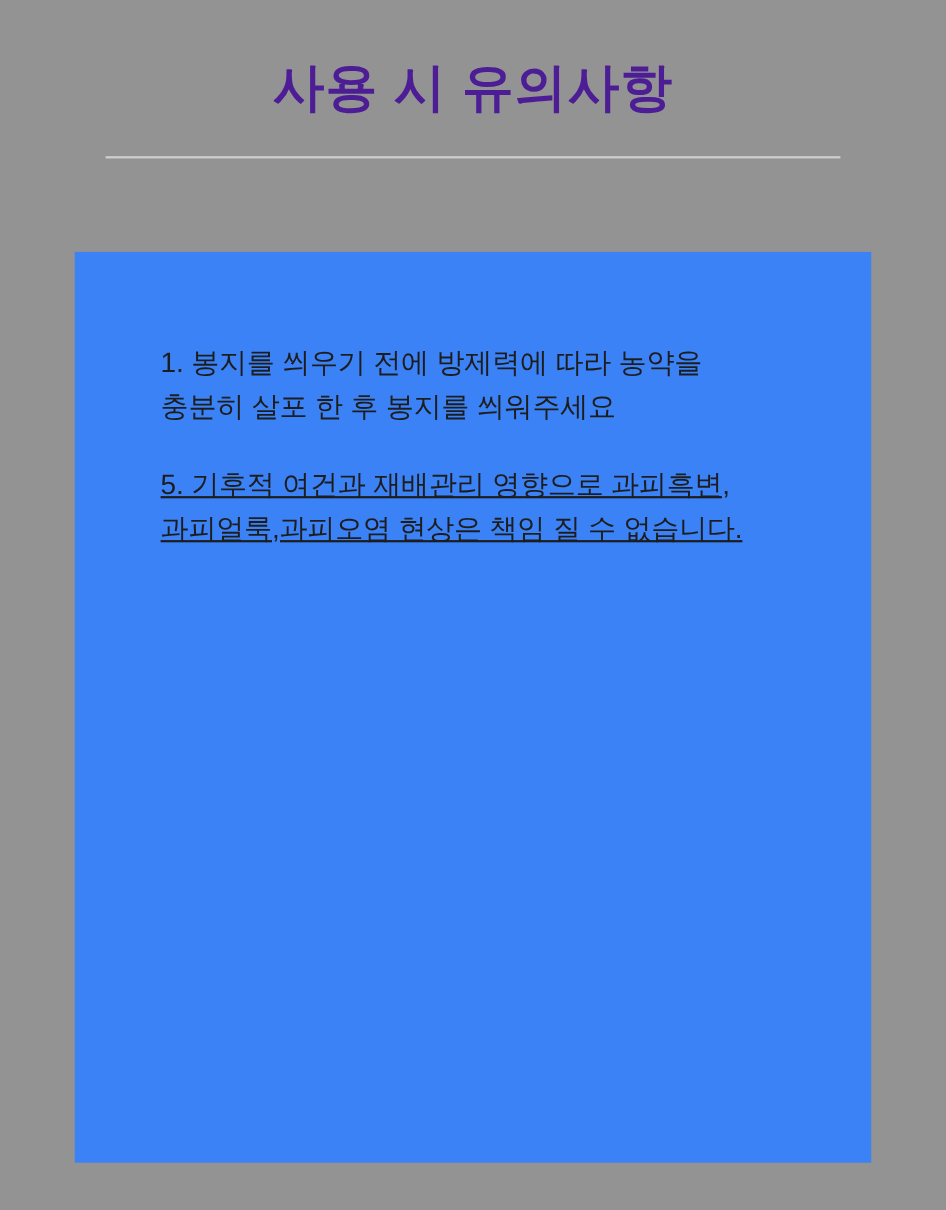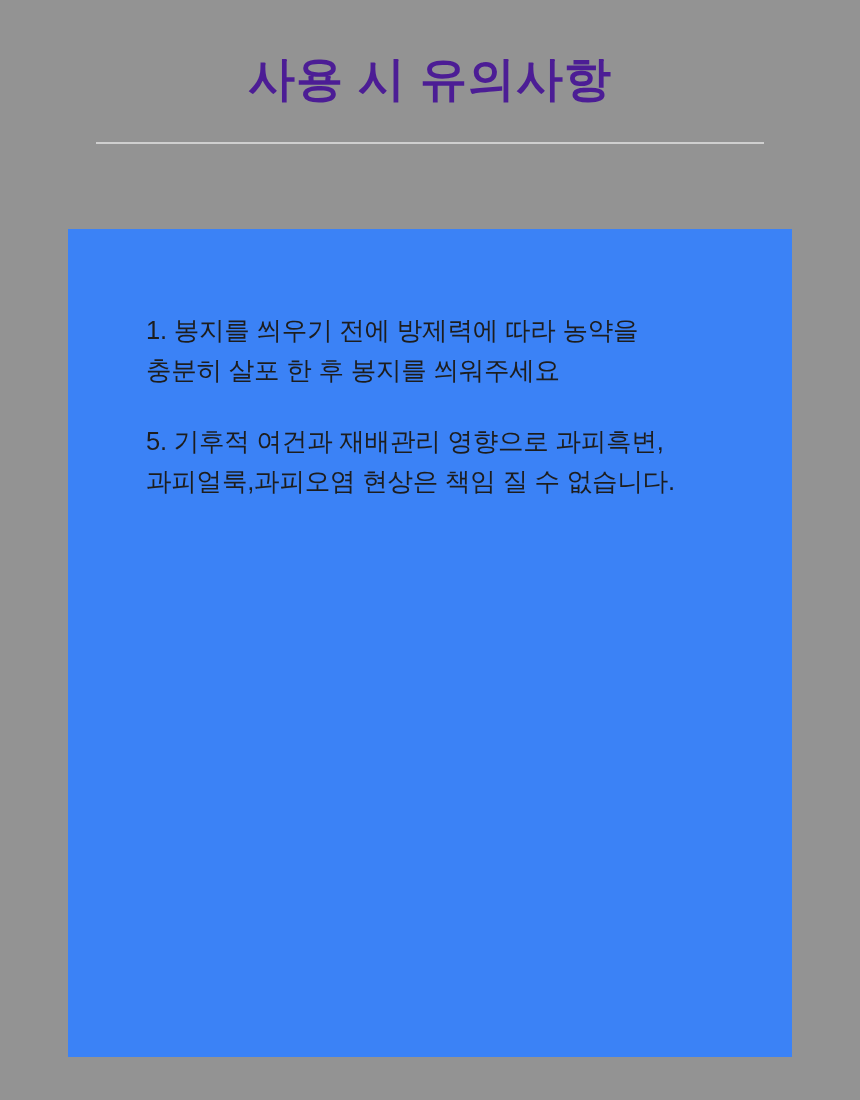--- a/index.html
+++ b/index.html
@@ -53,20 +53,21 @@
   .notice-item {
     color: #1d1d1d;
     font-size: 25.5px;
     line-height: 1.55;
     margin-bottom: 32px;
     white-space: pre-line;
     letter-spacing: -0.2px;
   }
   .notice-item:last-child {
     margin-bottom: 0;
+    text-decoration: underline;
   }
 </style>
 </head>
 <body>
 
 <div class="page">
 
   <h1 class="title">사용 시 유의사항</h1>
 
   <div class="divider"></div>

